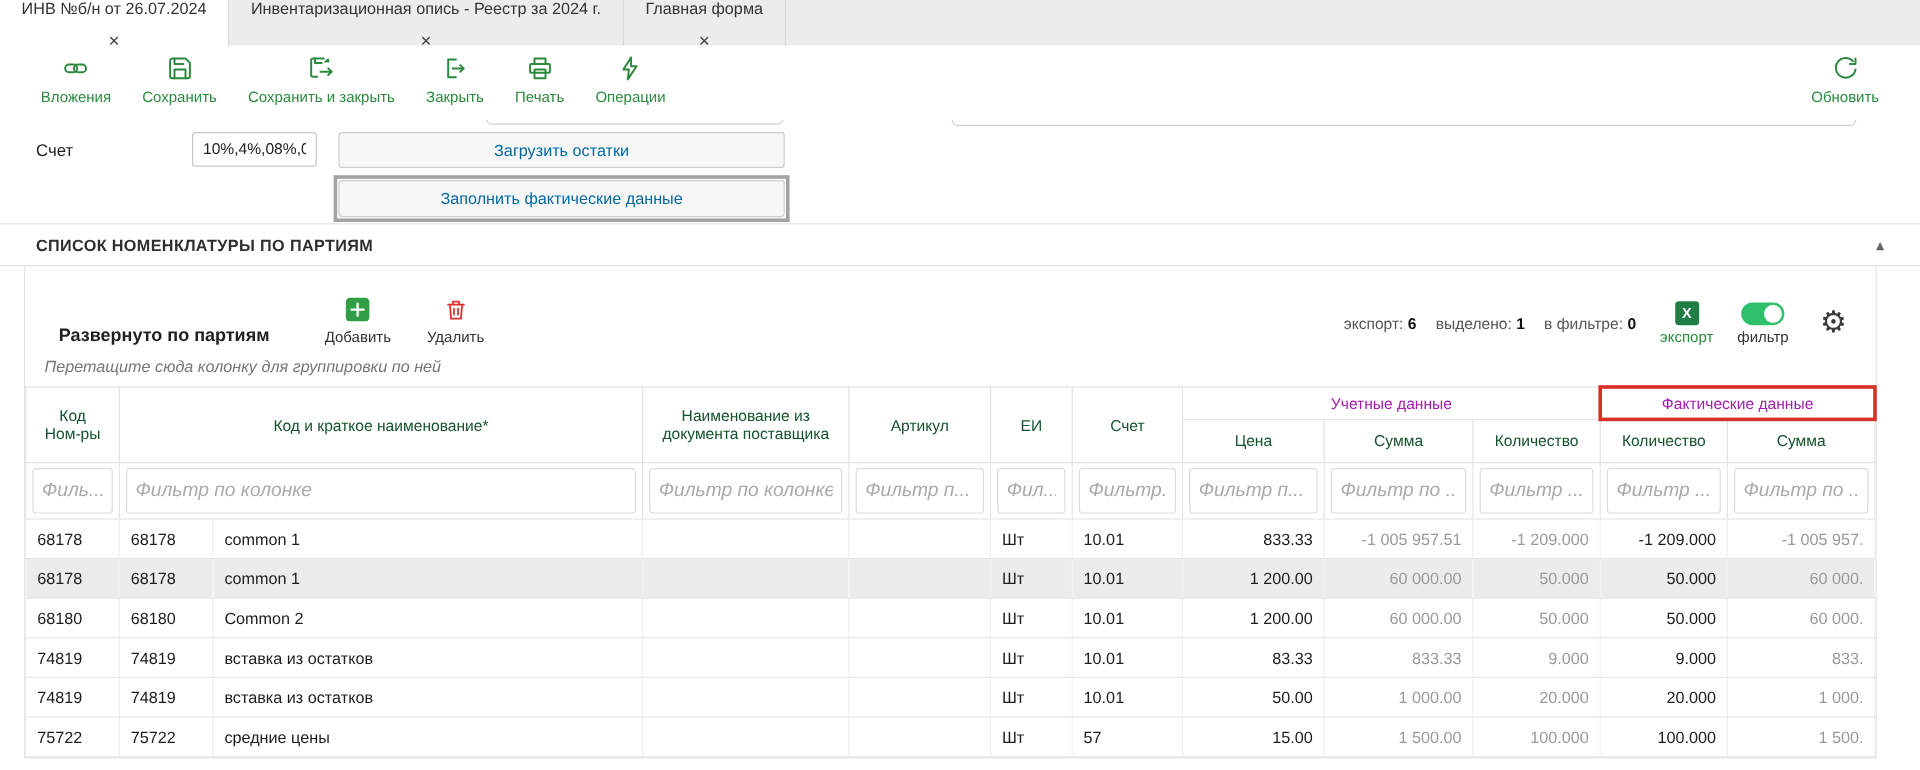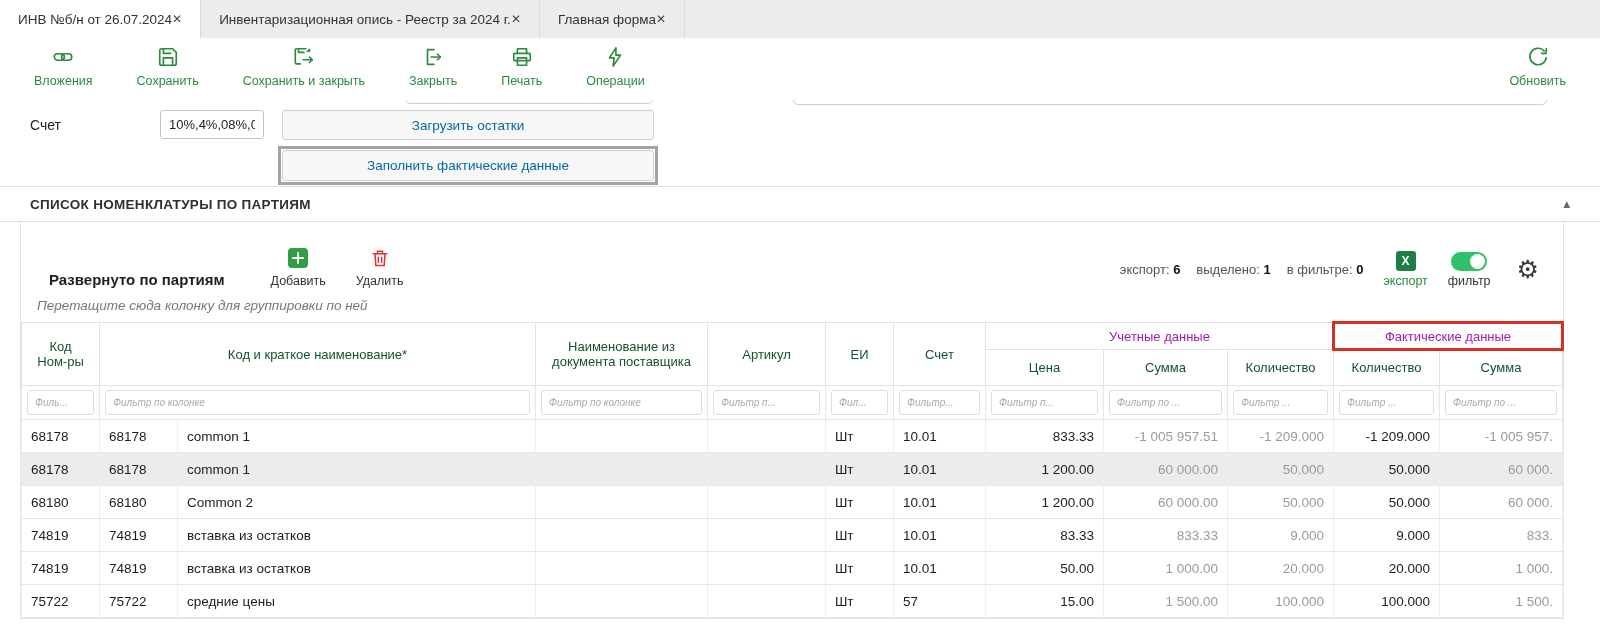--- a/index.html
+++ b/index.html
@@ -3,27 +3,27 @@
 <meta charset="utf-8">
 <style>
   * { margin:0; padding:0; box-sizing:border-box; }
   html,body { background:#fff; }
   body { width:1600px; height:642px; font-family:"Liberation Sans", sans-serif; color:#222; overflow:hidden; }
 
   .page { position:relative; width:1600px; height:642px; background:#fff; overflow:hidden; }
 
   
   .tabbar { display:flex; height:38px; background:#ececec; align-items:stretch; }
-  .tab { display:flex; align-items:center; padding:0 18px; font-size:13.5px; color:#333;
-         border-right:1px solid #d9d9d9; cursor:pointer; white-space:nowrap; }
+  .tab { display:flex; align-items:center; gap:12px; padding:0 18px; font-size:13.5px; color:#333;
+         border-right:1px solid #d9d9d9; cursor:pointer; white-space:nowrap;flex-direction:column; }
   .tab.active { background:#fff; }
   .tab .x { font-size:12px; color:#444; }
 
   
-  .toolbar { display:flex; align-items:flex-start; height:62px; padding:8px 34px 0 34px; gap:44px; background:#fff; }
+  .toolbar { display:flex; align-items:flex-start; height:62px; padding:8px 34px 0 34px; gap:26px; background:#fff; }
   .tb-item { display:flex; flex-direction:column; align-items:center; gap:3px; color:#2b8a3e; font-size:12.5px; cursor:pointer; }
   .tb-item svg { width:22px; height:22px; stroke:#2b8a3e; fill:none; stroke-width:1.8; stroke-linecap:round; stroke-linejoin:round; }
   .tb-spacer { flex:1; }
 
   
   .formarea { position:relative; height:86px; overflow:hidden; background:#fff; }
   .cut-field { position:absolute; border:1px solid #cfcfcf; border-radius:5px; background:#fff; }
   .cut-a { left:405px; top:-10px; width:248px; height:14px; }
   .cut-b { left:793px; top:-10px; width:754px; height:15px; }
   .lbl-account { position:absolute; left:30px; top:17px; font-size:14px; color:#222; }
@@ -62,22 +62,22 @@
 
   
   table { width:100%; border-collapse:collapse; table-layout:fixed; font-size:13.5px; }
   th { border:1px solid #e2e2e2; font-weight:normal; color:#14532d; background:#fff; padding:2px 6px;
        text-align:center; vertical-align:middle; font-size:13px; cursor:pointer; }
   th.grp { height:27px; color:#a21caf; position:relative; }
   th.sub { height:36px; }
   th.pre { white-space:pre-line; }
   .red-box { position:absolute; left:-2px; top:-2px; right:-2px; bottom:-2px; border:3px solid #d93025; pointer-events:none; }
   .frow td { border:1px solid #e6e6e6; padding:4px 5px; background:#fff; }
-  .frow input { width:100%; height:25px; border:1px solid #ddd; border-radius:3px; padding:0 7px;
-                font-size:10px; font-style:italic; font-family:inherit; color:#777; }
+  .frow input { width:100%; height:38px; border:1px solid #ddd; border-radius:3px; padding:0 7px;
+                font-size:16px; font-style:italic; font-family:inherit; color:#777; }
   .frow input::placeholder { color:#aaa; font-style:italic; }
   tbody td { height:33px; padding:0 9px; border:1px solid #efefef; border-bottom:1px solid #e6e6e6;
              white-space:nowrap; overflow:hidden; color:#1d1d1d; }
   tbody tr.sel td { background:#ececec; }
   td.num { text-align:right; }
   td.gray { color:#9a9a9a; }
 </style>
 </head>
 <body>
 

